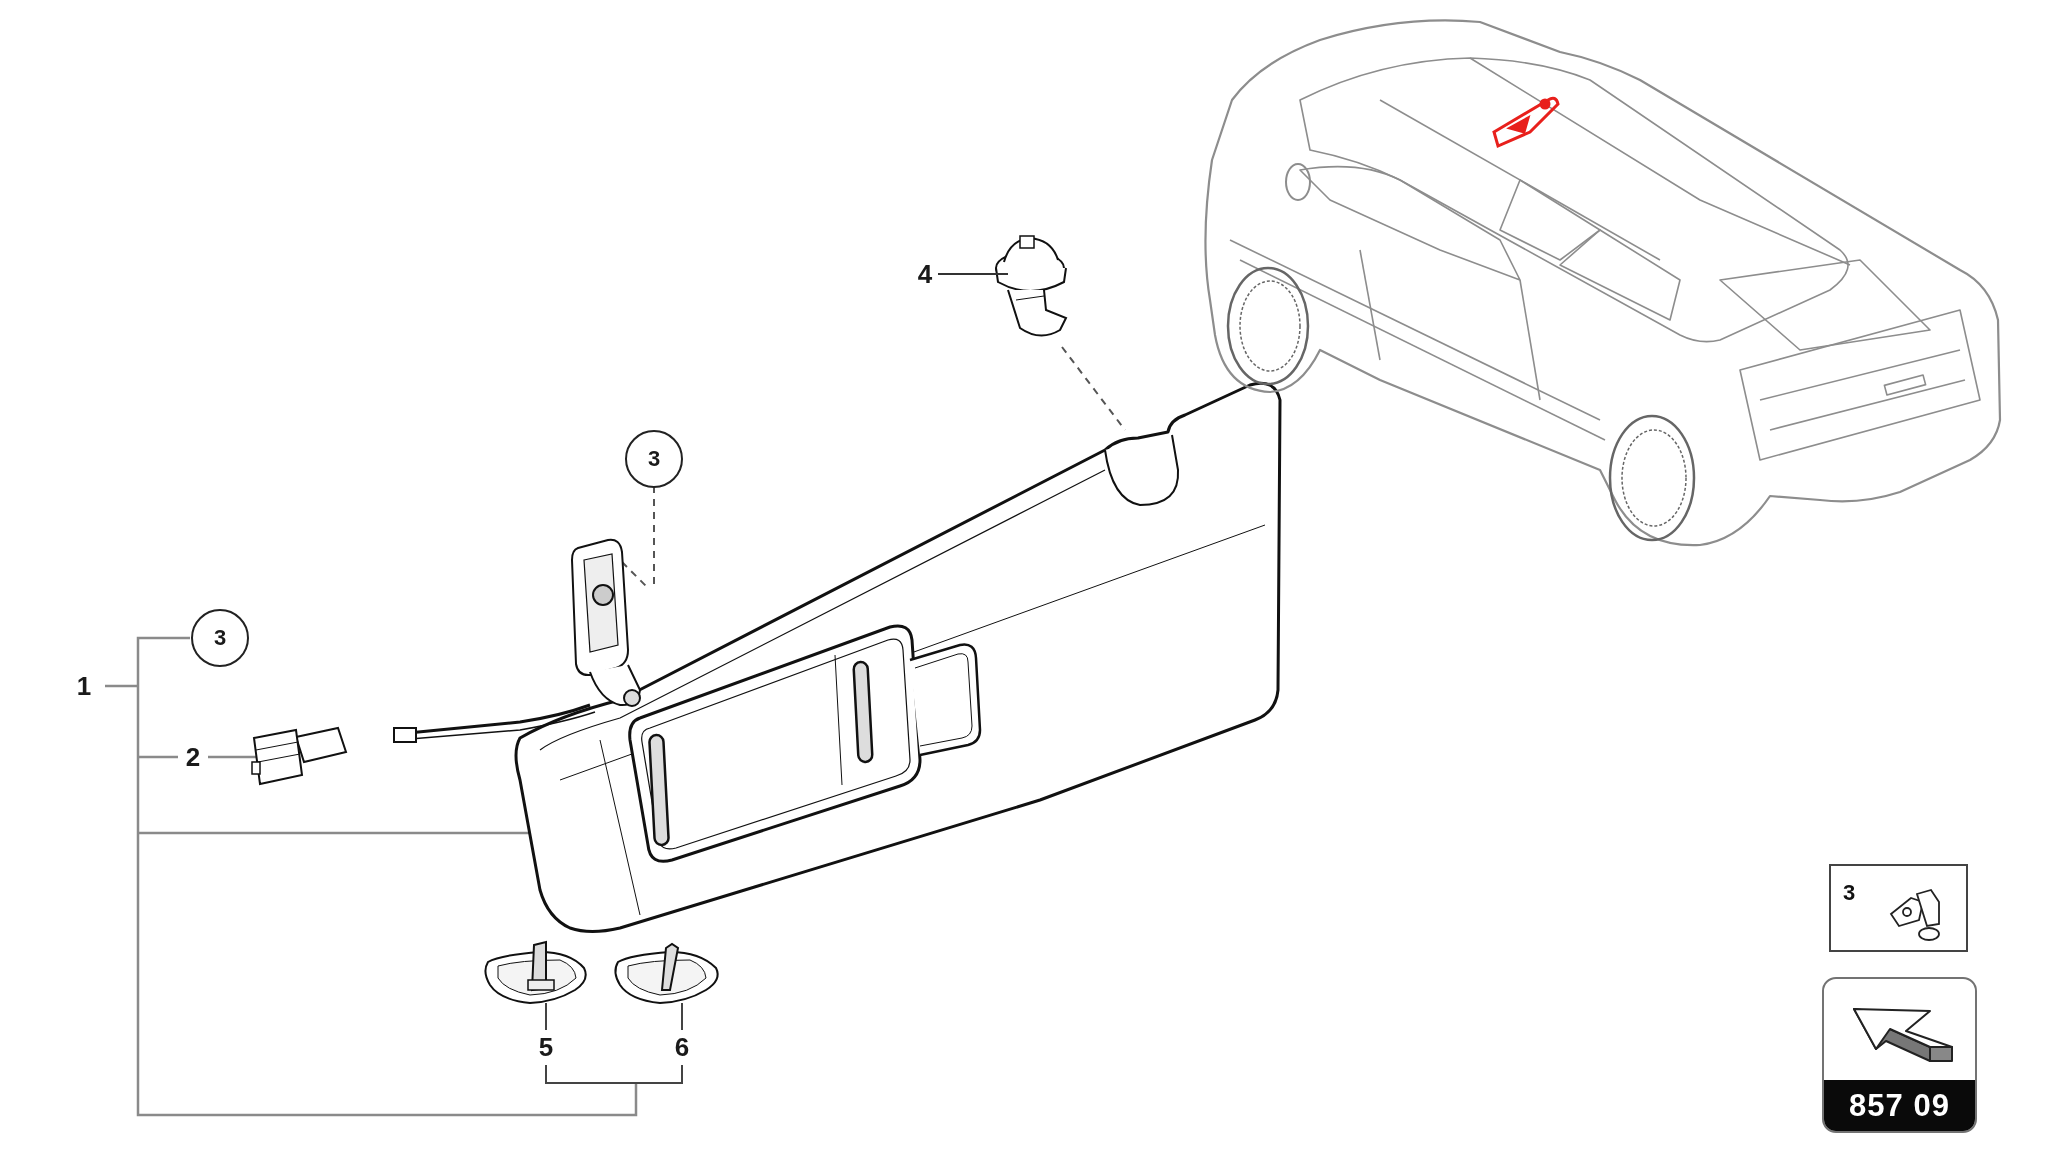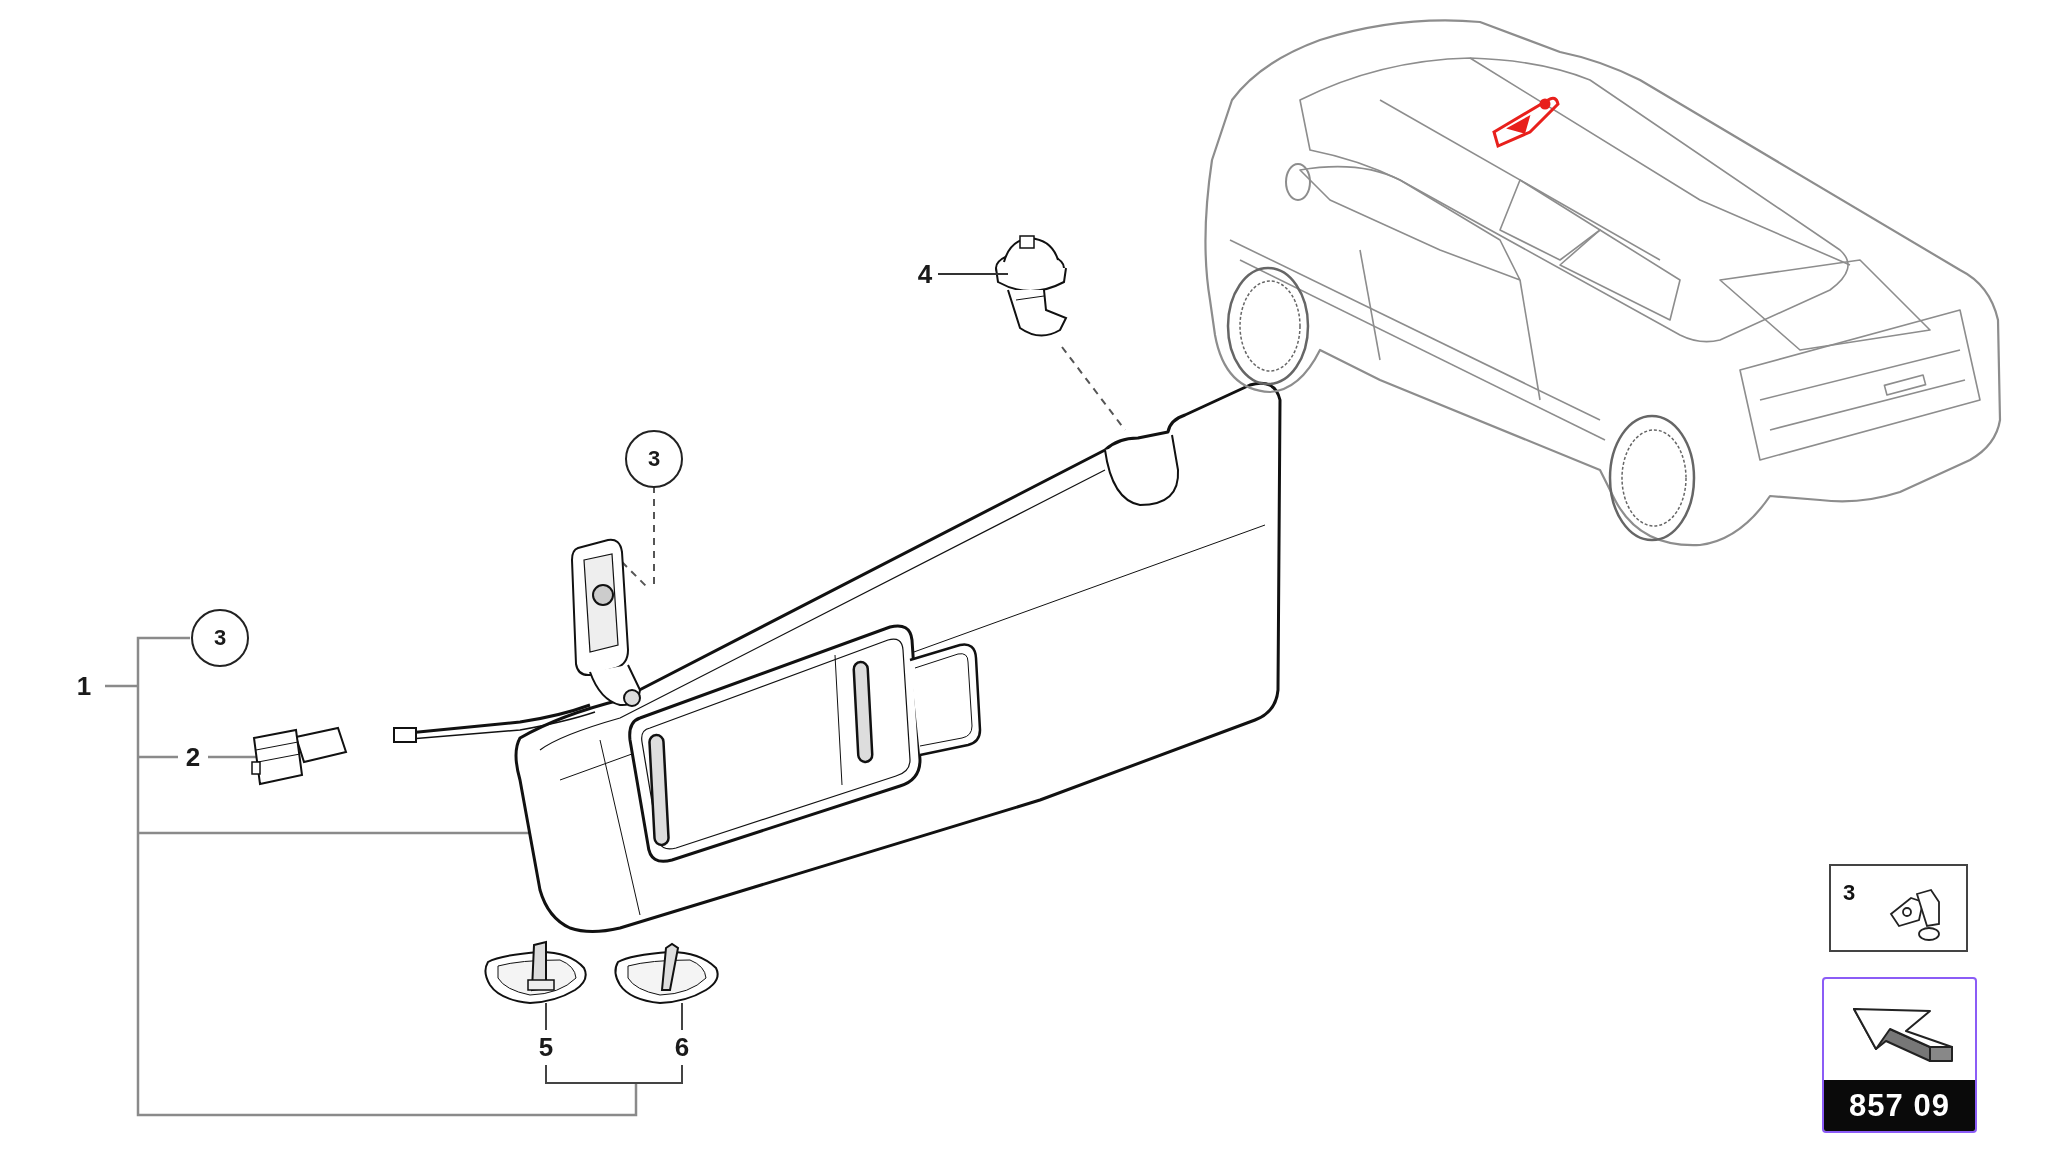--- a/index.html
+++ b/index.html
@@ -2,21 +2,21 @@
 <html><head>
 <meta charset="utf-8">
 <style>
   html, body { margin:0; padding:0; background:#ffffff; }
   body { width:2048px; height:1174px; position:relative; overflow:hidden; font-family:"Liberation Sans", sans-serif; }
   #diagram { position:absolute; left:0; top:0; width:2048px; height:1174px; }
   .callout-num { position:absolute; font-family:"Liberation Sans", sans-serif; font-weight:bold; font-size:26px; color:#1a1a1a; line-height:1; transform:translate(-50%,-50%); }
   .callout-circle { position:absolute; width:58px; height:58px; border:2px solid #222; border-radius:50%; box-sizing:border-box; display:flex; align-items:center; justify-content:center; font-weight:bold; font-size:22px; color:#1a1a1a; background:#fff; }
   .legend-box { position:absolute; left:1829px; top:864px; width:139px; height:88px; border:2px solid #444; box-sizing:border-box; background:#fff; }
   .legend-num { position:absolute; left:12px; top:14px; font-weight:bold; font-size:22px; color:#111; }
-  .page-badge { position:absolute; left:1822px; top:977px; width:155px; height:156px; border:2px solid #8b5cf6; border-radius:4px; box-sizing:border-box; overflow:hidden; background:#fff; }
+  .page-badge { position:absolute; left:1822px; top:977px; width:155px; height:156px; border:2px solid #737373; border-radius:14px; box-sizing:border-box; overflow:hidden; background:#fff; }
   .page-badge .code { position:absolute; left:0; right:0; bottom:0; height:51px; background:#0a0a0a; color:#fff; font-weight:bold; font-size:31px; display:flex; align-items:center; justify-content:center; letter-spacing:1px; }
 </style>
 </head>
 <body>
 
 <div id="diagram">
 
   <svg width="2048" height="1174" viewBox="0 0 2048 1174" xmlns="http://www.w3.org/2000/svg" style="position:absolute;left:0;top:0;">
 
     <g stroke="#8a8a8a" stroke-width="2.5" fill="none">

